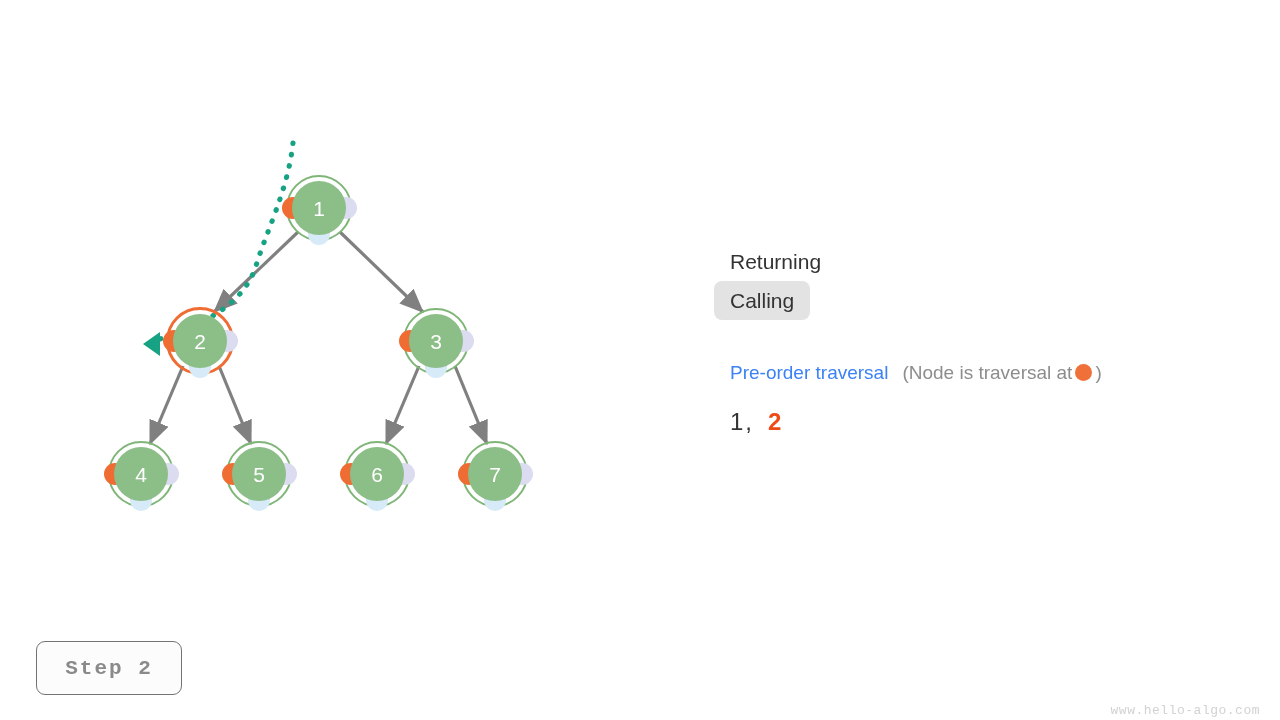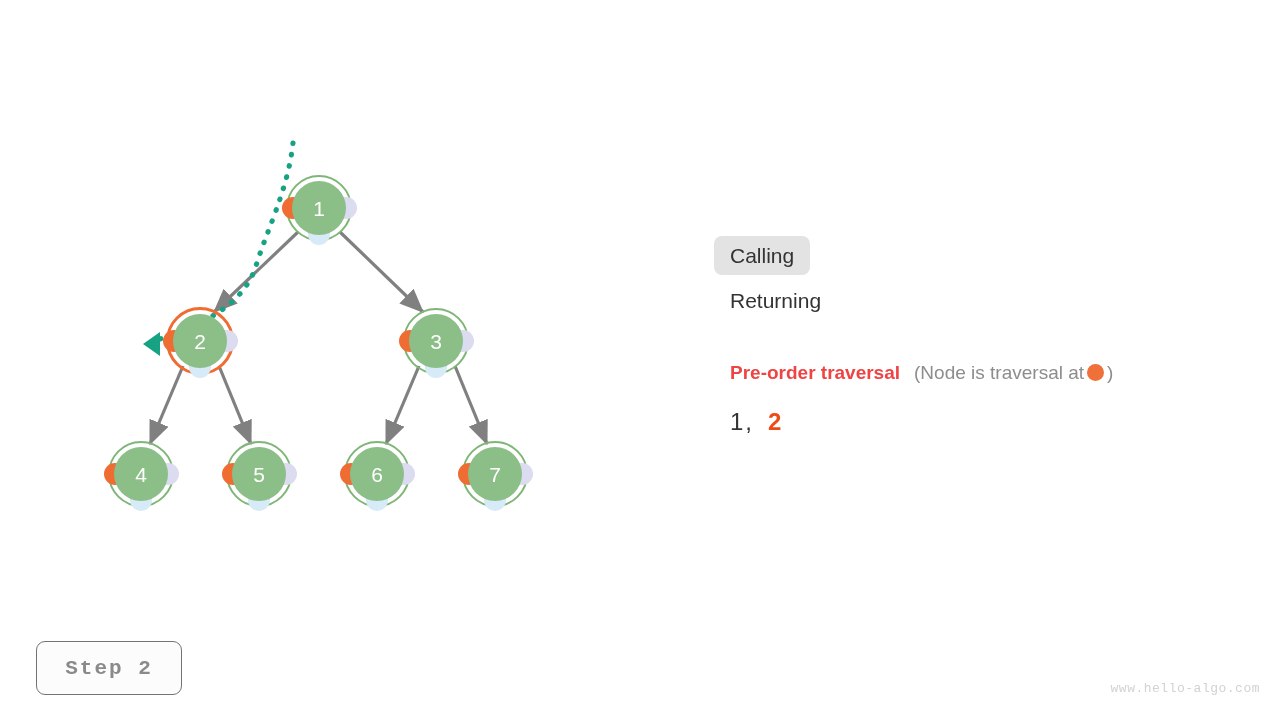--- a/index.html
+++ b/index.html
@@ -142,22 +142,22 @@
   #traversal-block {
     margin-top: 43px;
     padding-left: 16px;
   }
   #traversal-heading {
     font-size: 19px;
     line-height: 1;
     white-space: nowrap;
   }
   .tr-title {
-    font-weight: bold;
-    color: #ef4444;
+    font-weight: normal;
+    color: #3b82f6;
   }
   .tr-note {
     color: #8d8d8d;
     margin-left: 14px;
   }
   .tr-dot {
     display: inline-block;
     width: 17px;
     height: 17px;
     border-radius: 50%;
@@ -177,21 +177,21 @@
     color: #ef4a15;
     font-weight: bold;
     margin-left: 9px;
   }
   .seq-sep { margin-right: 7px; color: #333333; }
 
   
   #watermark {
     position: absolute;
     right: 20px;
-    bottom: 24px;
+    bottom: 2px;
     font-family: "Liberation Mono", monospace;
     font-size: 13px;
     color: #d2d2d2;
     letter-spacing: 0.5px;
   }
 </style>
 </head>
 <body>
 
 <div id="tree-diagram">
@@ -286,25 +286,25 @@
 
 </div>
 
 <div id="step-badge">
   <span>Step 2</span>
 </div>
 
 <div id="right-panel">
 
   <div class="state-row">
+    <span class="state-chip" id="state-returning">Returning</span>
+  </div>
+
+  <div class="state-row">
     <span class="state-chip active" id="state-calling">Calling</span>
-  </div>
-
-  <div class="state-row">
-    <span class="state-chip" id="state-returning">Returning</span>
   </div>
 
   <div id="traversal-block">
     <div id="traversal-heading">
       <span class="tr-title">Pre-order traversal</span><span class="tr-note">(Node is traversal at</span><span class="tr-dot"></span><span class="tr-note" style="margin-left:0;">)</span>
     </div>
   </div>
 
   <div id="traversal-sequence">
     <span class="seq-item">1</span><span class="seq-sep">,</span><span class="seq-item current">2</span>

